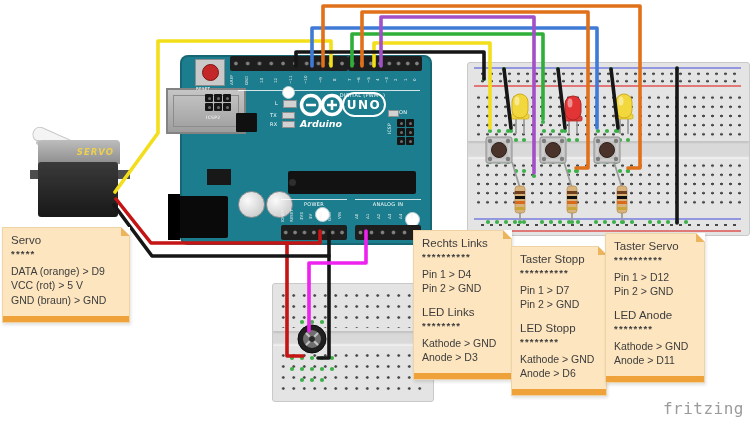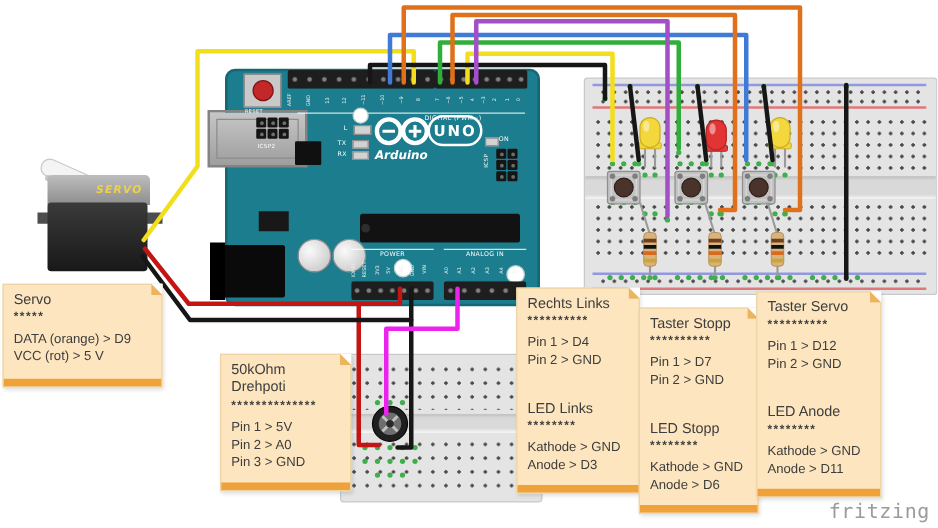--- a/index.html
+++ b/index.html
@@ -65,21 +65,21 @@
   
   .note{position:absolute;z-index:10;background:var(--note-bg,#fce5bf);border:1px solid #eed3a4;
         box-shadow:1px 2px 3px rgba(0,0,0,.12);padding:5px 8px 14px;box-sizing:border-box;
         font-size:10.5px;line-height:1.25;color:#3d3d3d}
   .note .bar{position:absolute;left:0;right:0;bottom:0;height:6px;background:var(--note-bar,#f0a23a)}
   .note .fold{position:absolute;top:-1px;right:-1px;width:0;height:0;
               border-top:9px solid #fff;border-left:9px solid #edb45e}
   .ntitle{font-size:11.5px;margin-bottom:1px}
   .stars{font-weight:bold;font-size:9.5px;letter-spacing:1.2px;margin-bottom:5px}
   .nlines div{margin-bottom:1px}
-  .g2{margin-top:24px}
+  .g2{margin-top:9px}
 
   #watermark{position:absolute;right:6px;bottom:4px;z-index:11;color:#9b9b9b;
              font:16px "DejaVu Sans Mono",monospace;letter-spacing:.5px}
 </style>
 </head>
 <body>
 
 <div id="stage">
 
   <div class="bboard" id="bb-big" style="left:467px;top:62px;width:281px;height:172px">
@@ -417,35 +417,25 @@
     </g>
   </svg>
 
   <div class="note" style="left:2px;top:227px;width:128px;min-height:83px">
     <div class="fold"></div>
     <div class="ntitle">Servo</div>
     <div class="stars">*****</div>
     <div class="nlines">
         <div>DATA (orange) &gt; D9</div>
         <div>VCC (rot) &gt; 5 V</div>
+        <div>GND (braun) &gt; GND</div>
       </div>
     <div class="bar"></div>
   </div>
 
-  <div class="note" style="left:176px;top:283px;width:105px;min-height:85px">
-    <div class="fold"></div>
-    <div class="ntitle">50kOhm Drehpoti</div>
-    <div class="stars">**************</div>
-    <div class="nlines">
-        <div>Pin 1 &gt; 5V</div>
-        <div>Pin 2 &gt; A0</div>
-        <div>Pin 3 &gt; GND</div>
-      </div>
-    <div class="bar"></div>
-  </div>
 
   <div class="note" style="left:413px;top:230px;width:99px;min-height:138px">
     <div class="fold"></div>
     <div class="ntitle">Rechts Links</div>
     <div class="stars">**********</div>
     <div class="nlines">
         <div>Pin 1 &gt; D4</div>
         <div>Pin 2 &gt; GND</div>
       </div>
     <div class="ntitle g2">LED Links</div>

